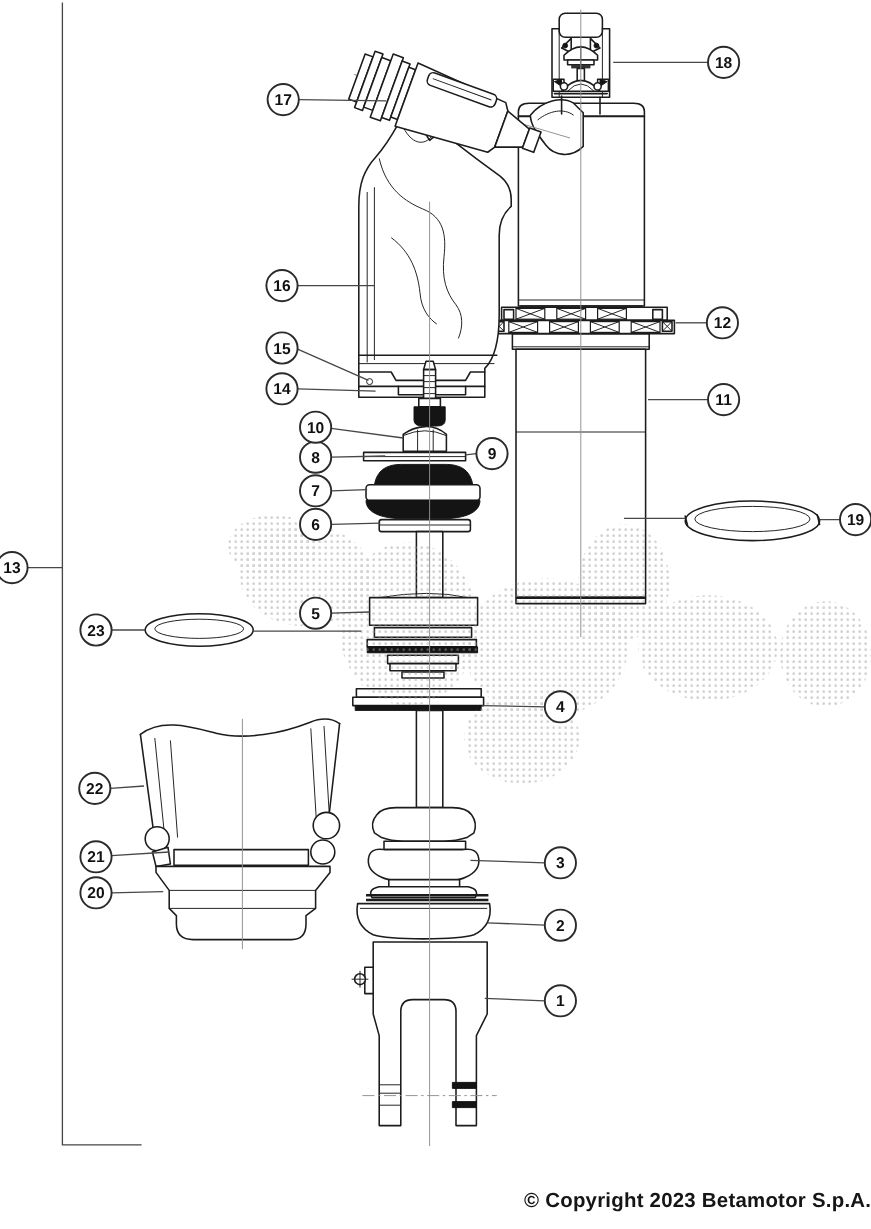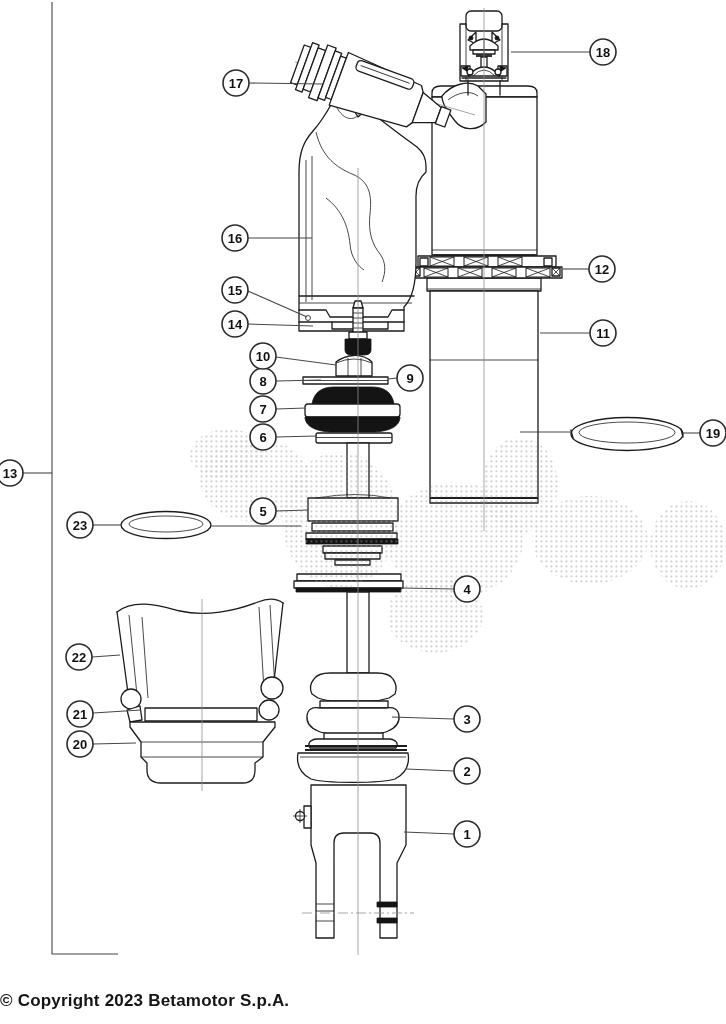--- a/index.html
+++ b/index.html
@@ -8,21 +8,21 @@
   .stage svg{position:absolute;left:0;top:0;}
   .ln{fill:none;stroke:#1c1c1c;stroke-width:1.3;stroke-linejoin:round;stroke-linecap:round;}
   .fw{fill:#ffffff;stroke:#1c1c1c;stroke-width:1.3;stroke-linejoin:round;}
   .fb{fill:#141414;stroke:#141414;stroke-width:0.8;stroke-linejoin:round;}
   .thin{fill:none;stroke:#1c1c1c;stroke-width:0.8;}
   .cl{fill:none;stroke:#8f8f8f;stroke-width:0.8;}
   .leader{stroke:#474747;stroke-width:1.1;}
   .bracket{fill:none;stroke:#474747;stroke-width:1.1;}
   .callout-circle{fill:#fff;stroke:#2b2b2b;stroke-width:1.6;}
   .callout-num{font-family:"Liberation Sans",sans-serif;font-weight:700;font-size:13px;fill:#111;}
-  .copyright{position:absolute;left:0;top:991px;width:726px;text-align:left;
+  .copyright{position:absolute;left:0;top:991px;width:726px;text-align:right;
              font-weight:700;font-size:17px;color:#151515;letter-spacing:.2px;}
 </style>
 </head>
 <body>
 
 <div class="stage">
 <svg width="726" height="1024" viewBox="0 0 726 1024">
   <defs>
     <pattern id="dots" width="5" height="5" patternUnits="userSpaceOnUse">
       <circle cx="1.4" cy="1.4" r="1.1" fill="#9a9a9a"></circle>

